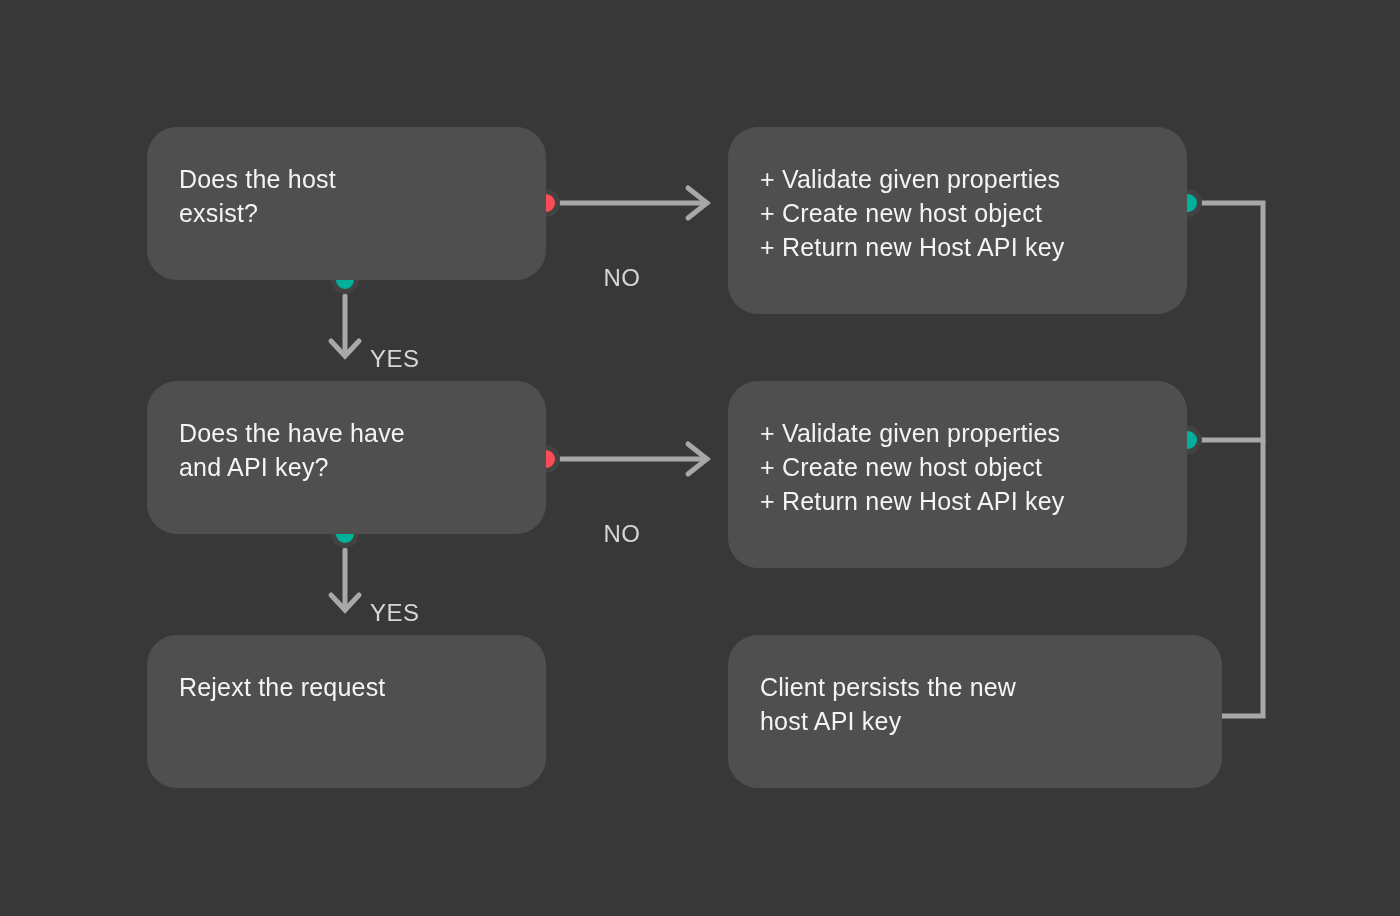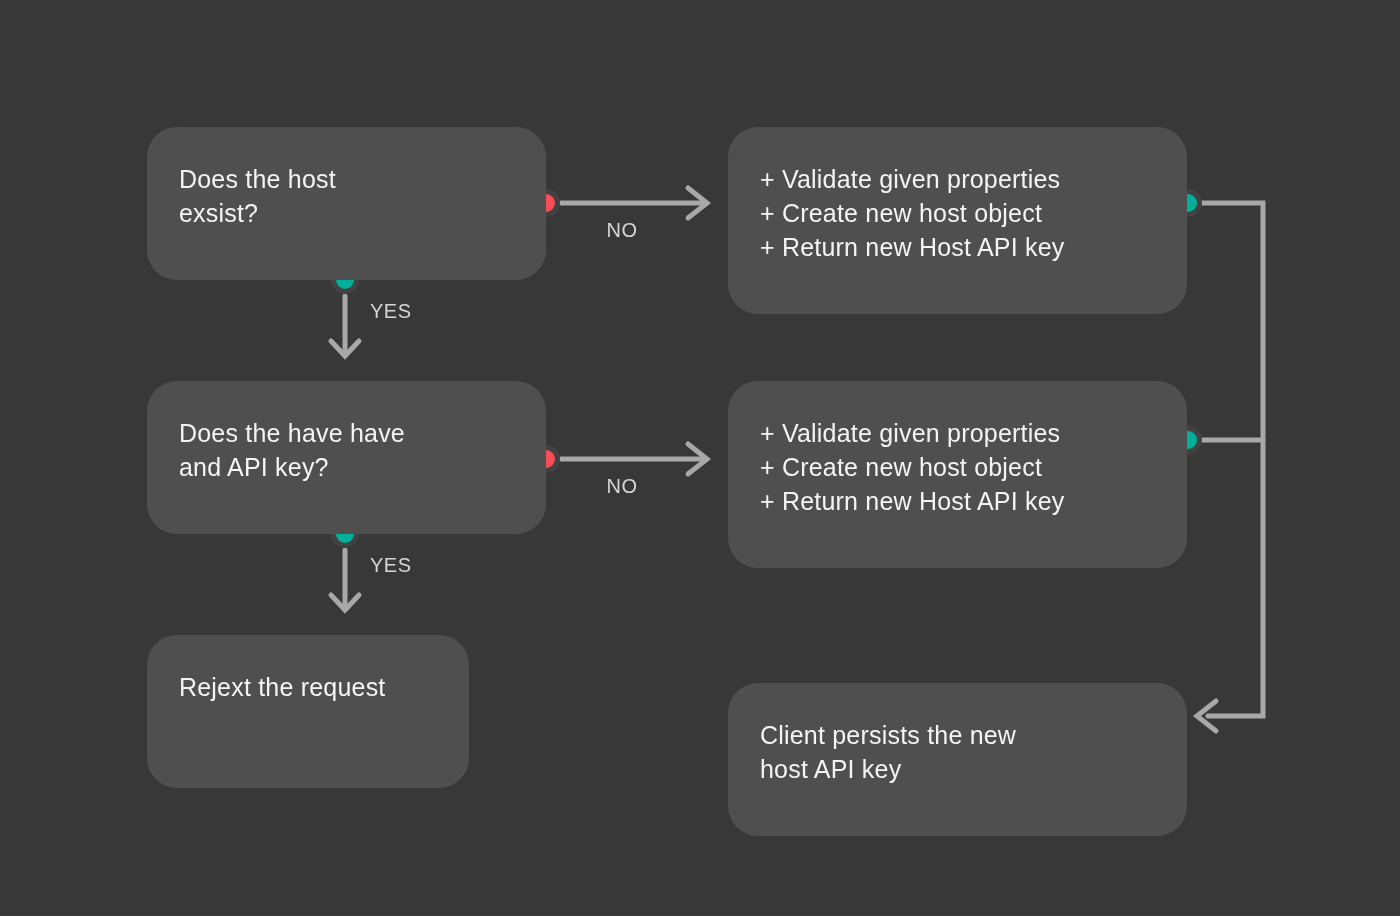--- a/index.html
+++ b/index.html
@@ -24,29 +24,30 @@
     line-height: 34px;
     padding: 35px 32px;
     white-space: pre-line;
     letter-spacing: 0.2px;
     border-radius: 30px;
   }
   .node-host-exists   { left: 147px; top: 127px; width: 399px; height: 153px; }
   .node-create-a      { left: 728px; top: 127px; width: 459px; height: 187px; }
   .node-has-api-key   { left: 147px; top: 381px; width: 399px; height: 153px; }
   .node-create-b      { left: 728px; top: 381px; width: 459px; height: 187px; }
-  .node-reject        { left: 147px; top: 635px; width: 322px; height: 153px; }
-  .node-client-persist{ left: 728px; top: 635px; width: 459px; height: 153px; margin-top: 48px; }
+  .node-reject        { left: 147px; top: 635px; width: 399px; height: 153px; }
+  .node-client-persist{ left: 728px; top: 635px; width: 494px; height: 153px; }
 
   .edge-label {
     position: absolute;
     color: var(--label, #d6d6d6);
-    font-size: 20px;
+    font-size: 24px;
     letter-spacing: 0.5px;
     line-height: 30px;
+    margin-top: 48px;
   }
   .label-no-top  { left: 572px; top: 215px; width: 100px; text-align: center; }
   .label-no-mid  { left: 572px; top: 471px; width: 100px; text-align: center; }
   .label-yes-top { left: 370px; top: 296px; }
   .label-yes-mid { left: 370px; top: 550px; }
 
   svg.overlay {
     position: absolute;
     left: 0; top: 0;
     width: 1400px;

